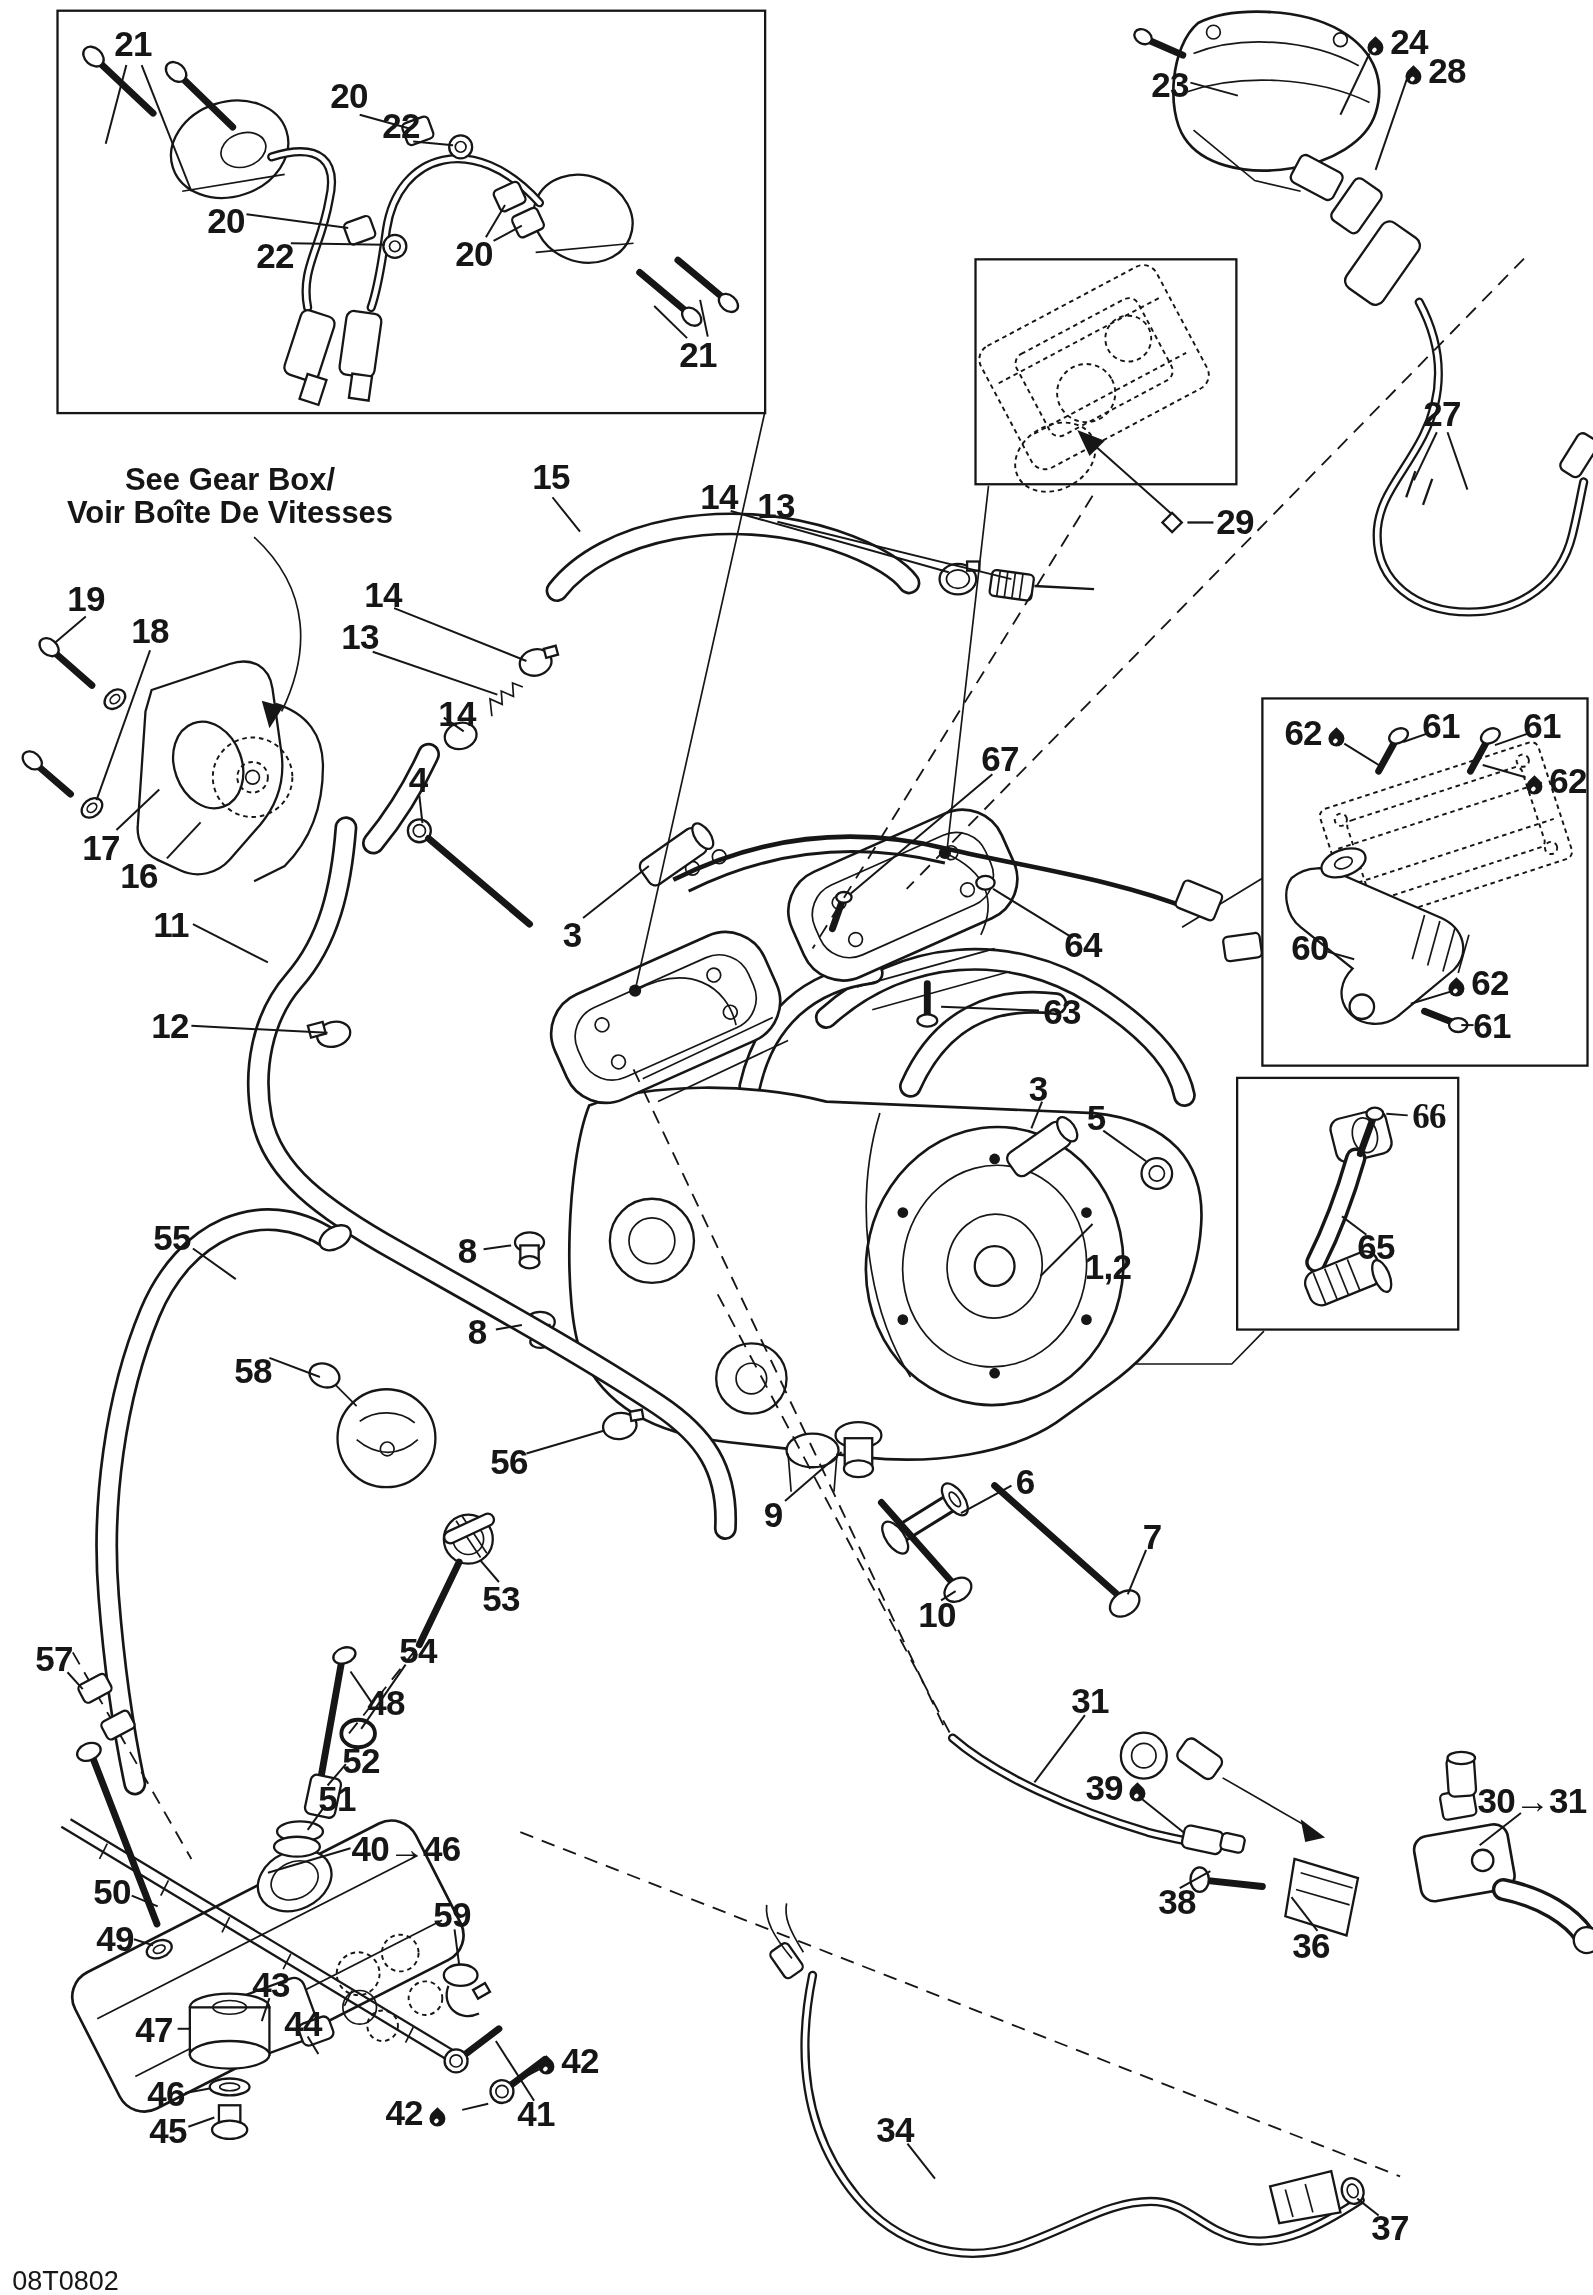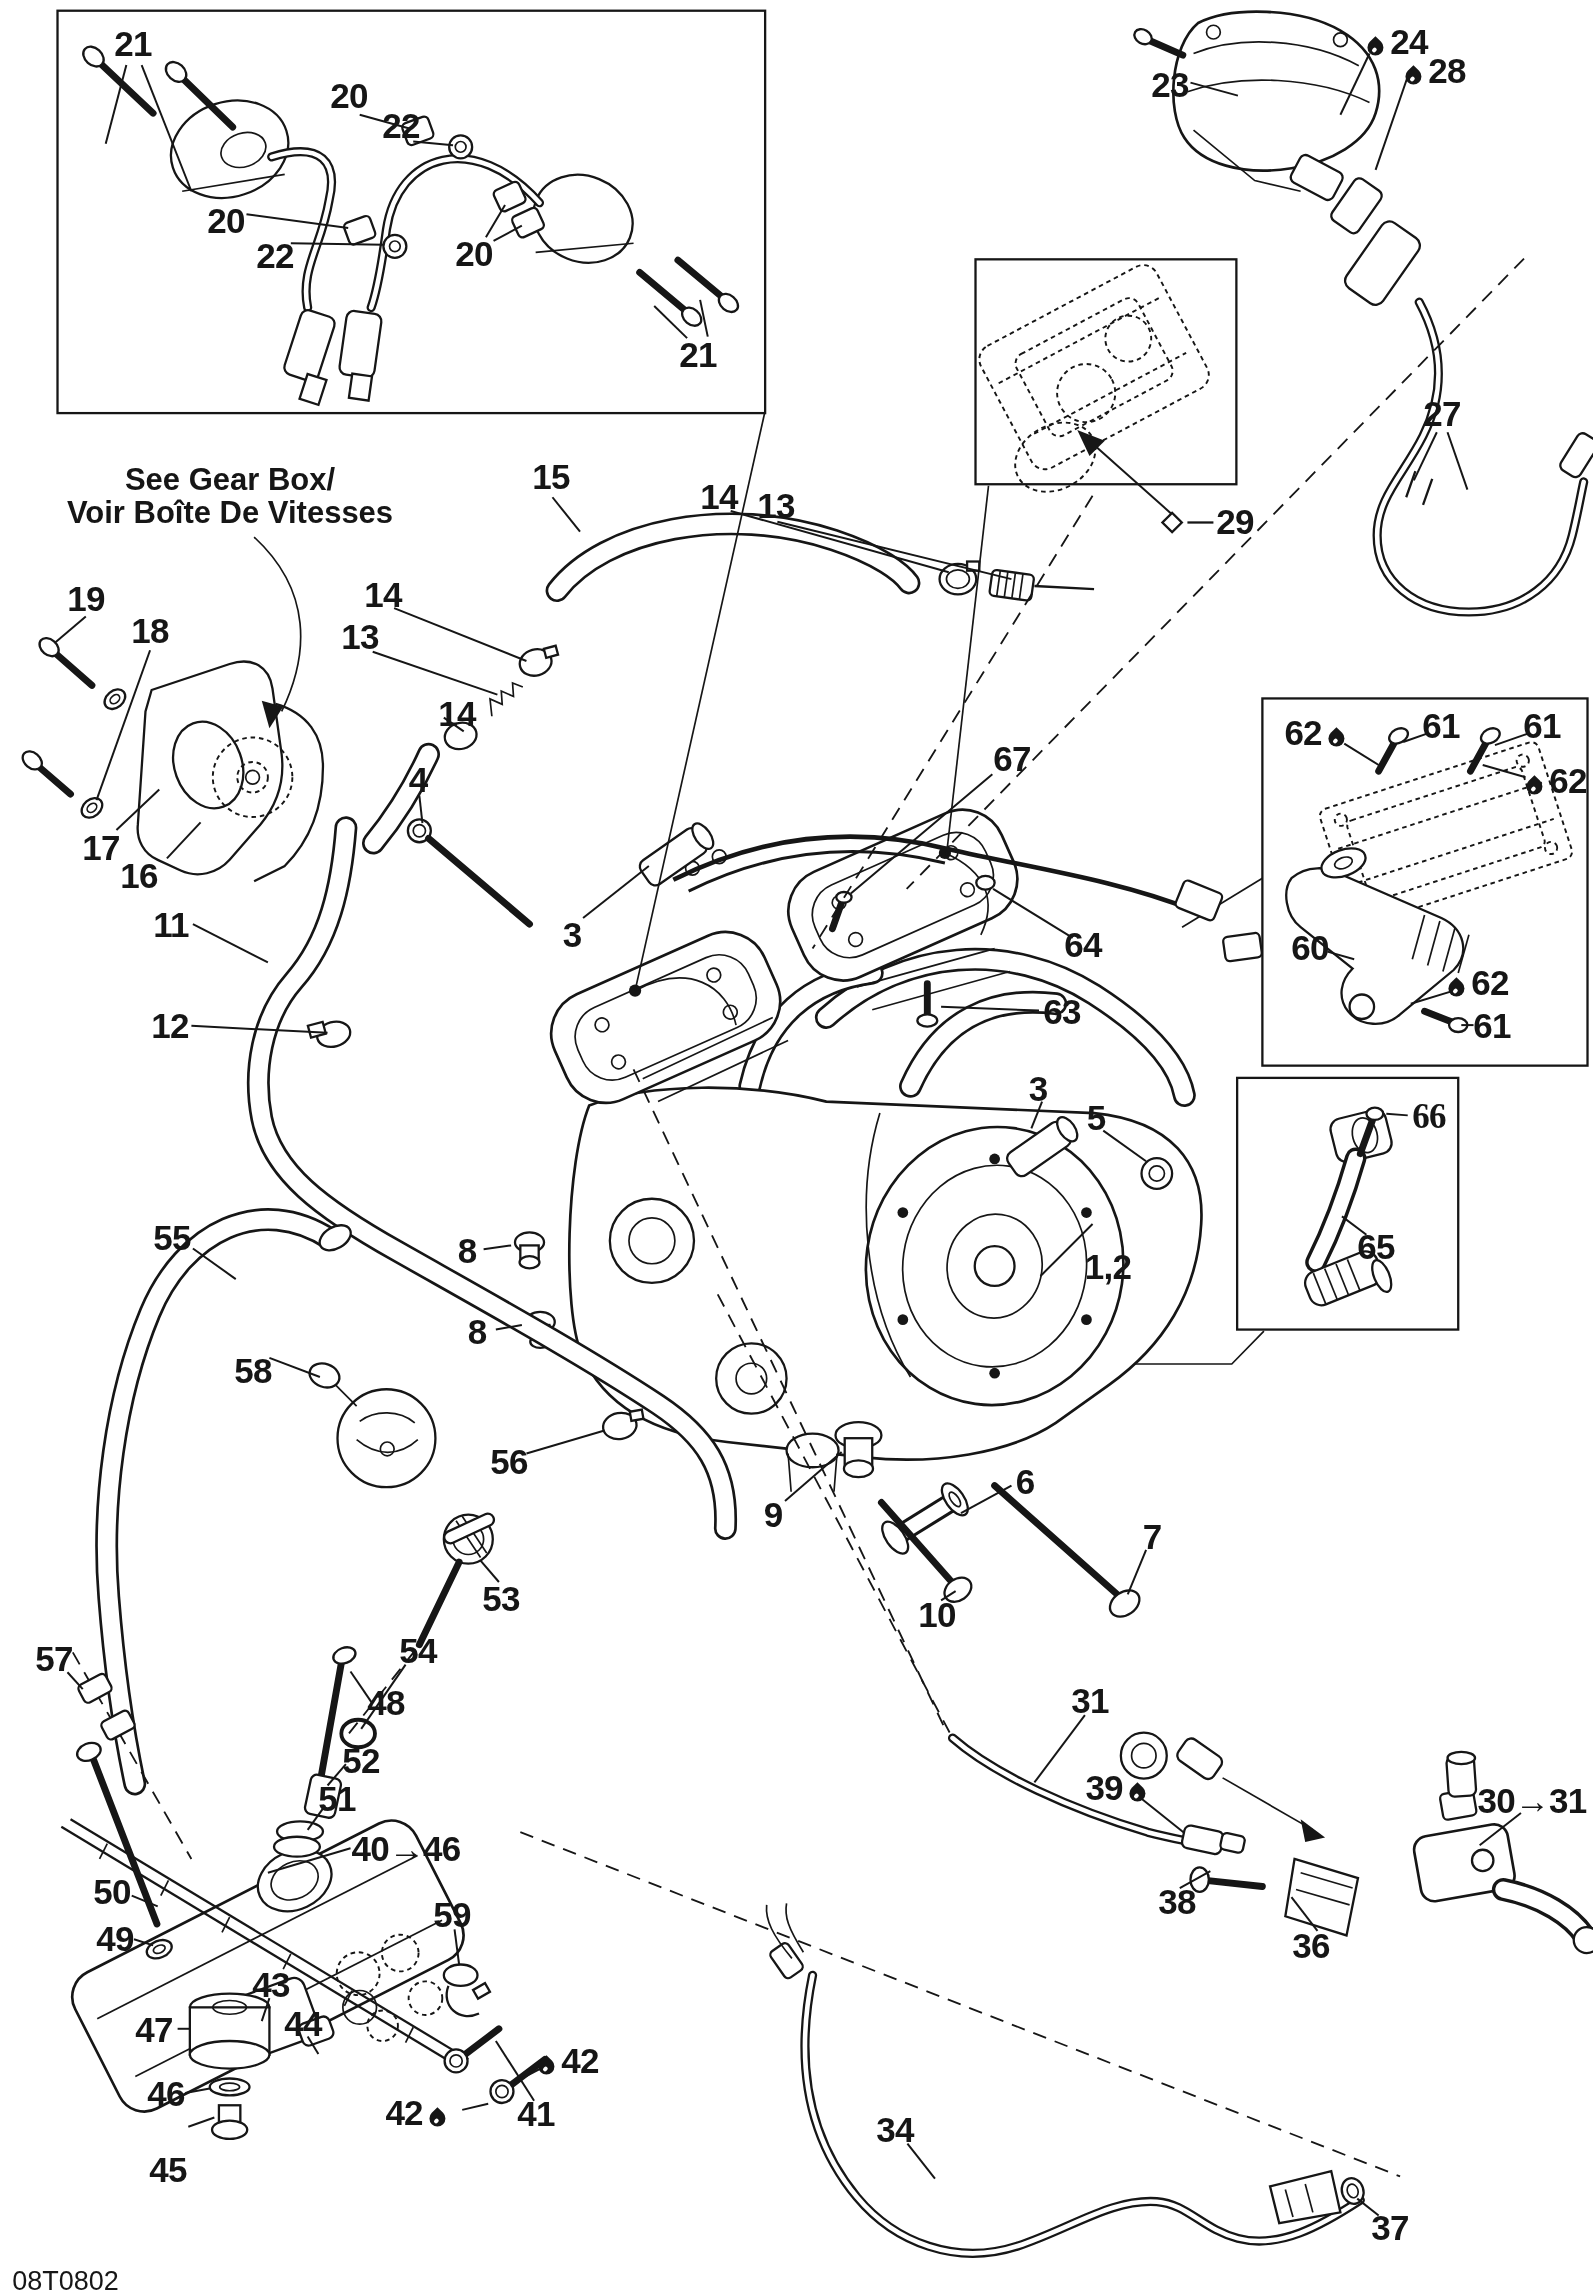--- a/index.html
+++ b/index.html
@@ -582,21 +582,21 @@
       <div class="c" style="left: 360px; top: 636px;"><span>13</span></div>
       <div class="c" style="left: 457px; top: 713px;"><span>14</span></div>
       <div class="c" style="left: 86px; top: 598px;"><span>19</span></div>
       <div class="c" style="left: 150px; top: 630px;"><span>18</span></div>
       <div class="c" style="left: 101px; top: 847px;"><span>17</span></div>
       <div class="c" style="left: 139px; top: 875px; text-align: right;"><span>16</span></div>
       <div class="c" style="left: 171px; top: 924px;"><span>11</span></div>
       <div class="c" style="left: 170px; top: 1025px;"><span>12</span></div>
       <div class="c" style="left: 418px; top: 779px;"><span>4</span></div>
       <div class="c" style="left: 572px; top: 934px;"><span>3</span></div>
-      <div class="c" style="left: 1000px; top: 758px; margin-left: 12px;"><span>67</span></div>
+      <div class="c" style="left: 1000px; top: 758px;"><span>67</span></div>
       <div class="c" style="left: 1083px; top: 944px;"><span>64</span></div>
       <div class="c" style="left: 1062px; top: 1011px;"><span>63</span></div>
       <div class="c" style="left: 1318px; top: 732px;"><span>62</span><span class="oil"></span></div>
       <div class="c" style="left: 1441px; top: 725px;"><span>61</span></div>
       <div class="c" style="left: 1542px; top: 725px;"><span>61</span></div>
       <div class="c" style="left: 1553px; top: 780px;"><span class="oil"></span><span>62</span></div>
       <div class="c" style="left: 1310px; top: 947px;"><span>60</span></div>
       <div class="c" style="left: 1475px; top: 982px;"><span class="oil"></span><span>62</span></div>
       <div class="c" style="left: 1492px; top: 1025px;"><span>61</span></div>
       <div class="c" style="left: 1038px; top: 1088px;"><span>3</span></div>
@@ -619,21 +619,21 @@
       <div class="c" style="left: 418px; top: 1650px;"><span>54</span></div>
       <div class="c" style="left: 386px; top: 1702px;"><span>48</span></div>
       <div class="c" style="left: 361px; top: 1760px;"><span>52</span></div>
       <div class="c" style="left: 337px; top: 1798px;"><span>51</span></div>
       <div class="c" style="left: 406px; top: 1848px;"><span>40→46</span></div>
       <div class="c" style="left: 112px; top: 1891px;"><span>50</span></div>
       <div class="c" style="left: 115px; top: 1938px;"><span>49</span></div>
       <div class="c" style="left: 452px; top: 1914px;"><span>59</span></div>
       <div class="c" style="left: 154px; top: 2029px;"><span>47</span></div>
       <div class="c" style="left: 166px; top: 2093px;"><span>46</span></div>
-      <div class="c" style="left: 168px; top: 2130px; margin-top: 39px;"><span>45</span></div>
+      <div class="c" style="left: 168px; top: 2130px;"><span>45</span></div>
       <div class="c" style="left: 271px; top: 1984px;"><span>43</span></div>
       <div class="c" style="left: 303px; top: 2023px;"><span>44</span></div>
       <div class="c" style="left: 565px; top: 2060px;"><span class="oil"></span><span>42</span></div>
       <div class="c" style="left: 419px; top: 2112px;"><span>42</span><span class="oil"></span></div>
       <div class="c" style="left: 536px; top: 2113px;"><span>41</span></div>
       <div class="c" style="left: 1119px; top: 1787px;"><span>39</span><span class="oil"></span></div>
       <div class="c" style="left: 1177px; top: 1901px;"><span>38</span></div>
       <div class="c" style="left: 1311px; top: 1945px;"><span>36</span></div>
       <div class="c" style="left: 1532px; top: 1800px;"><span>30→31</span></div>
       <div class="c" style="left: 895px; top: 2129px;"><span>34</span></div>

